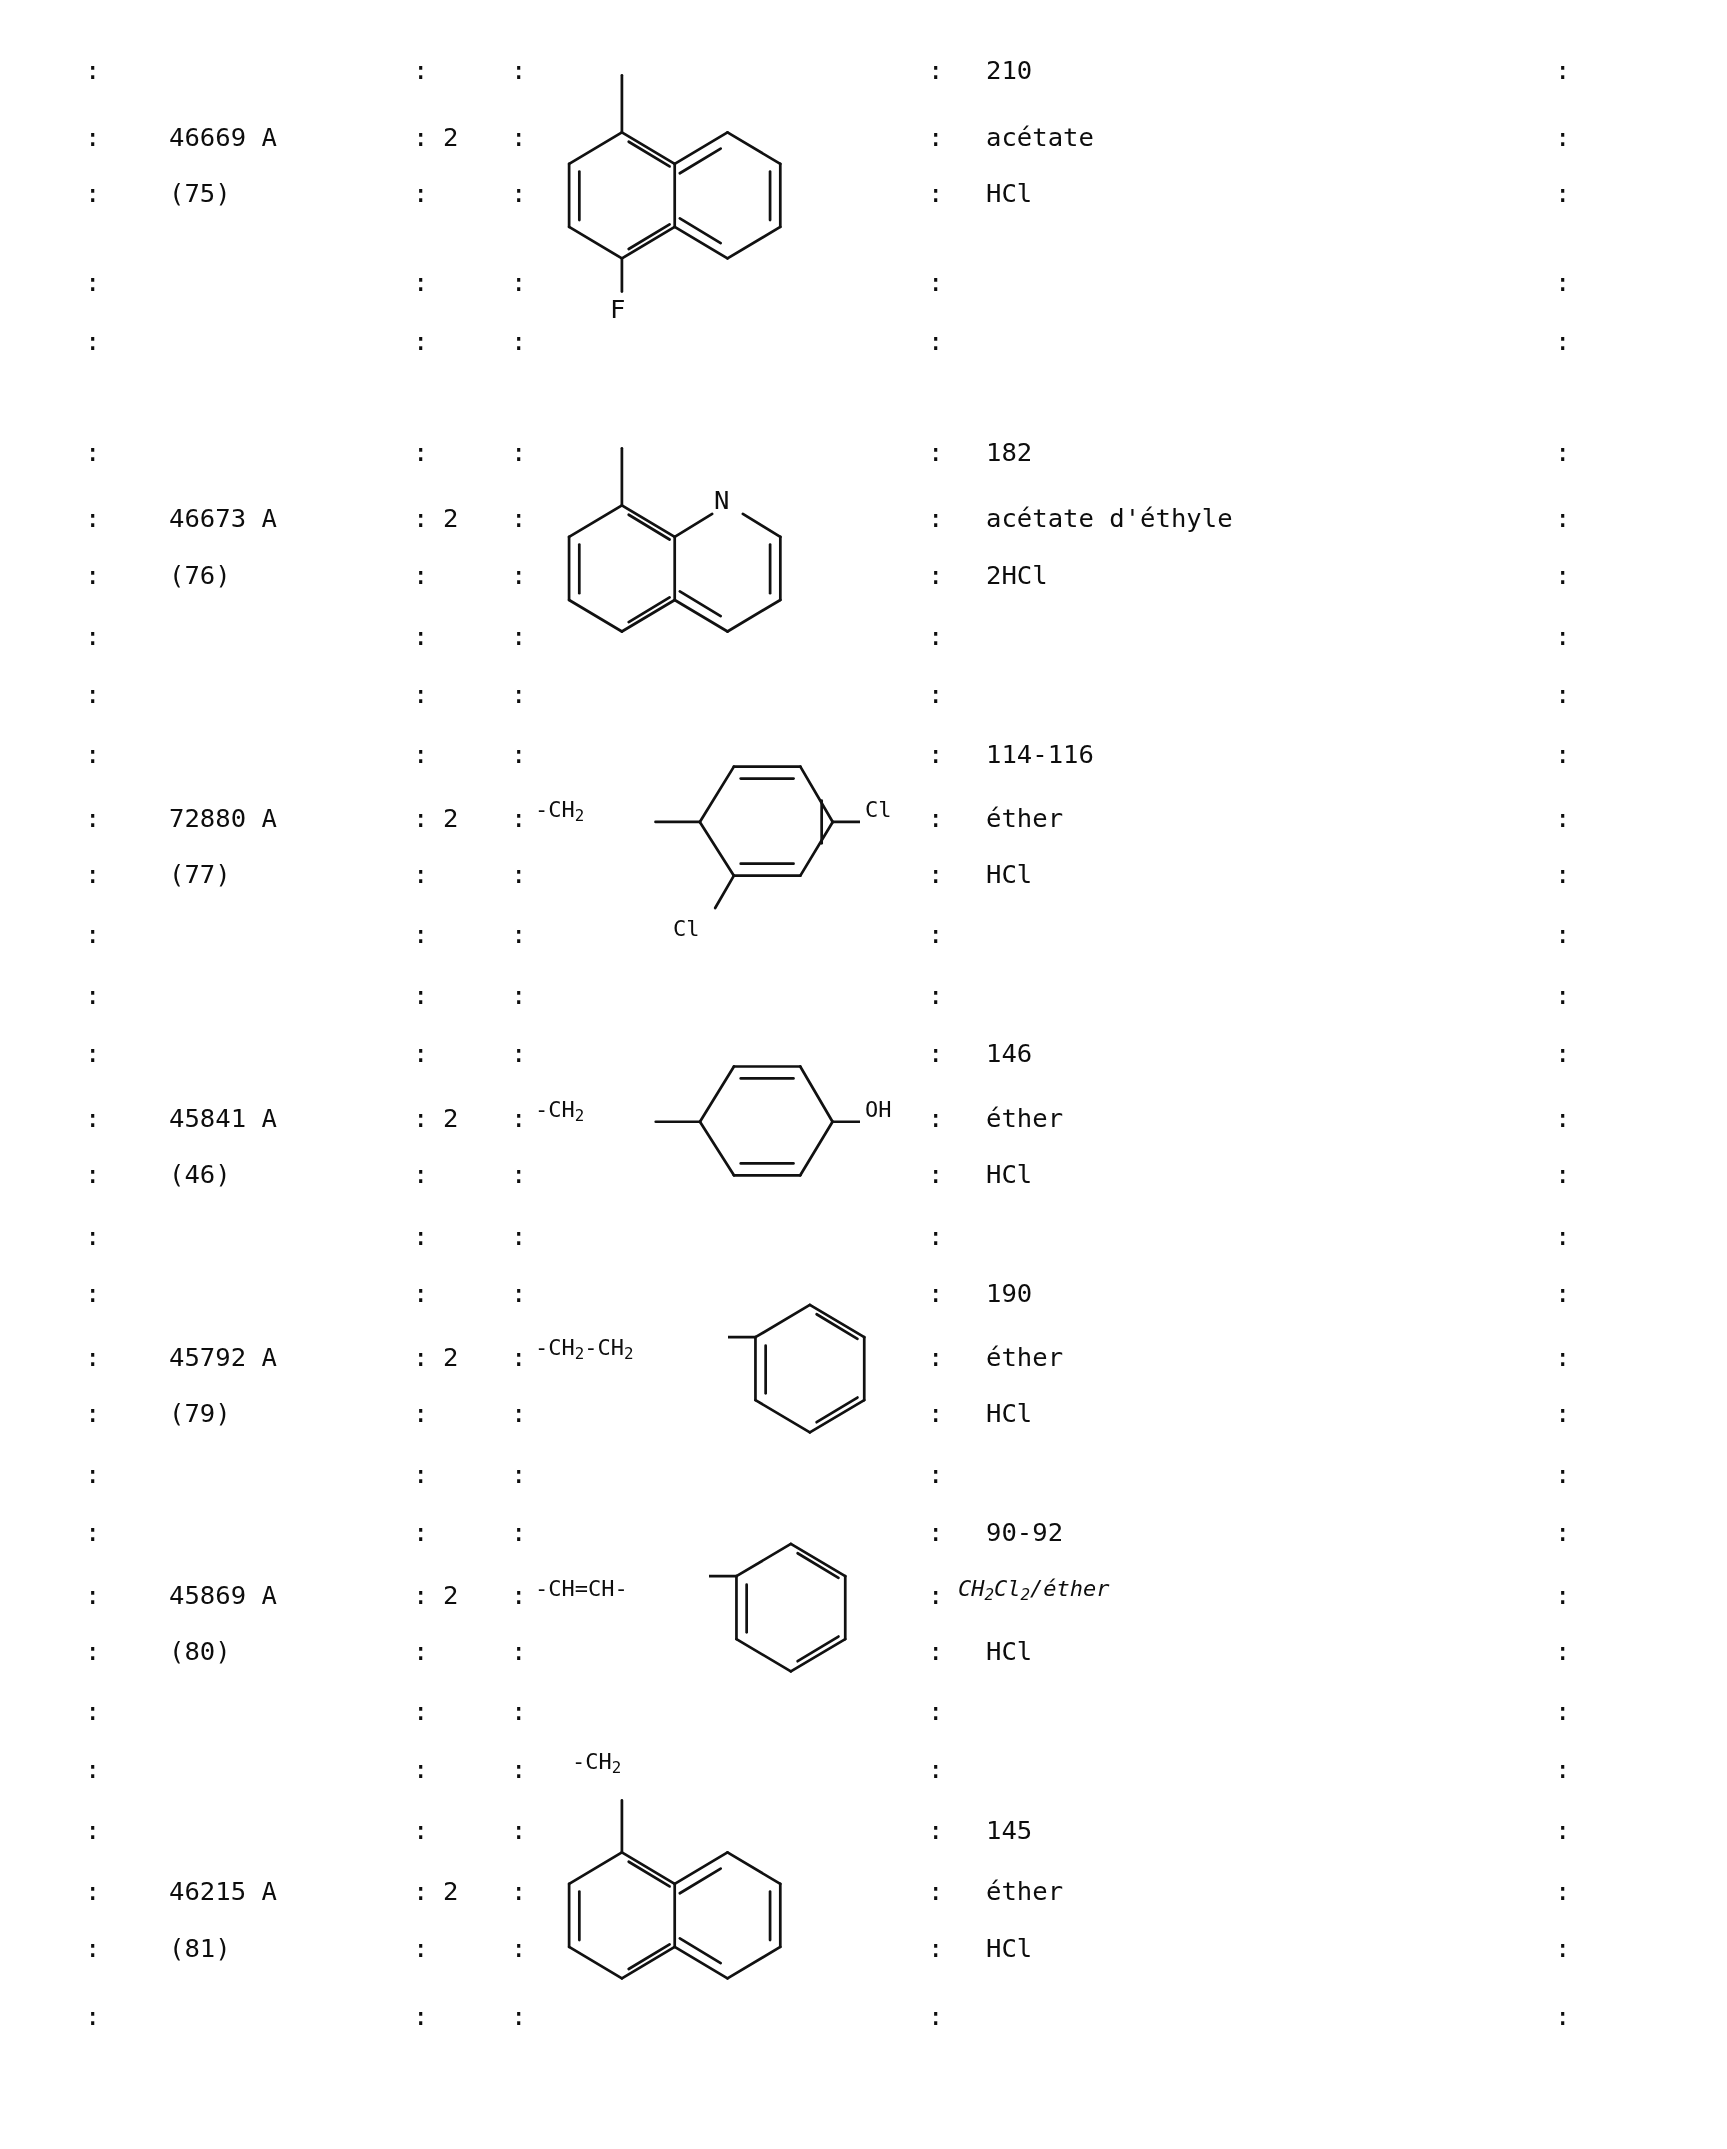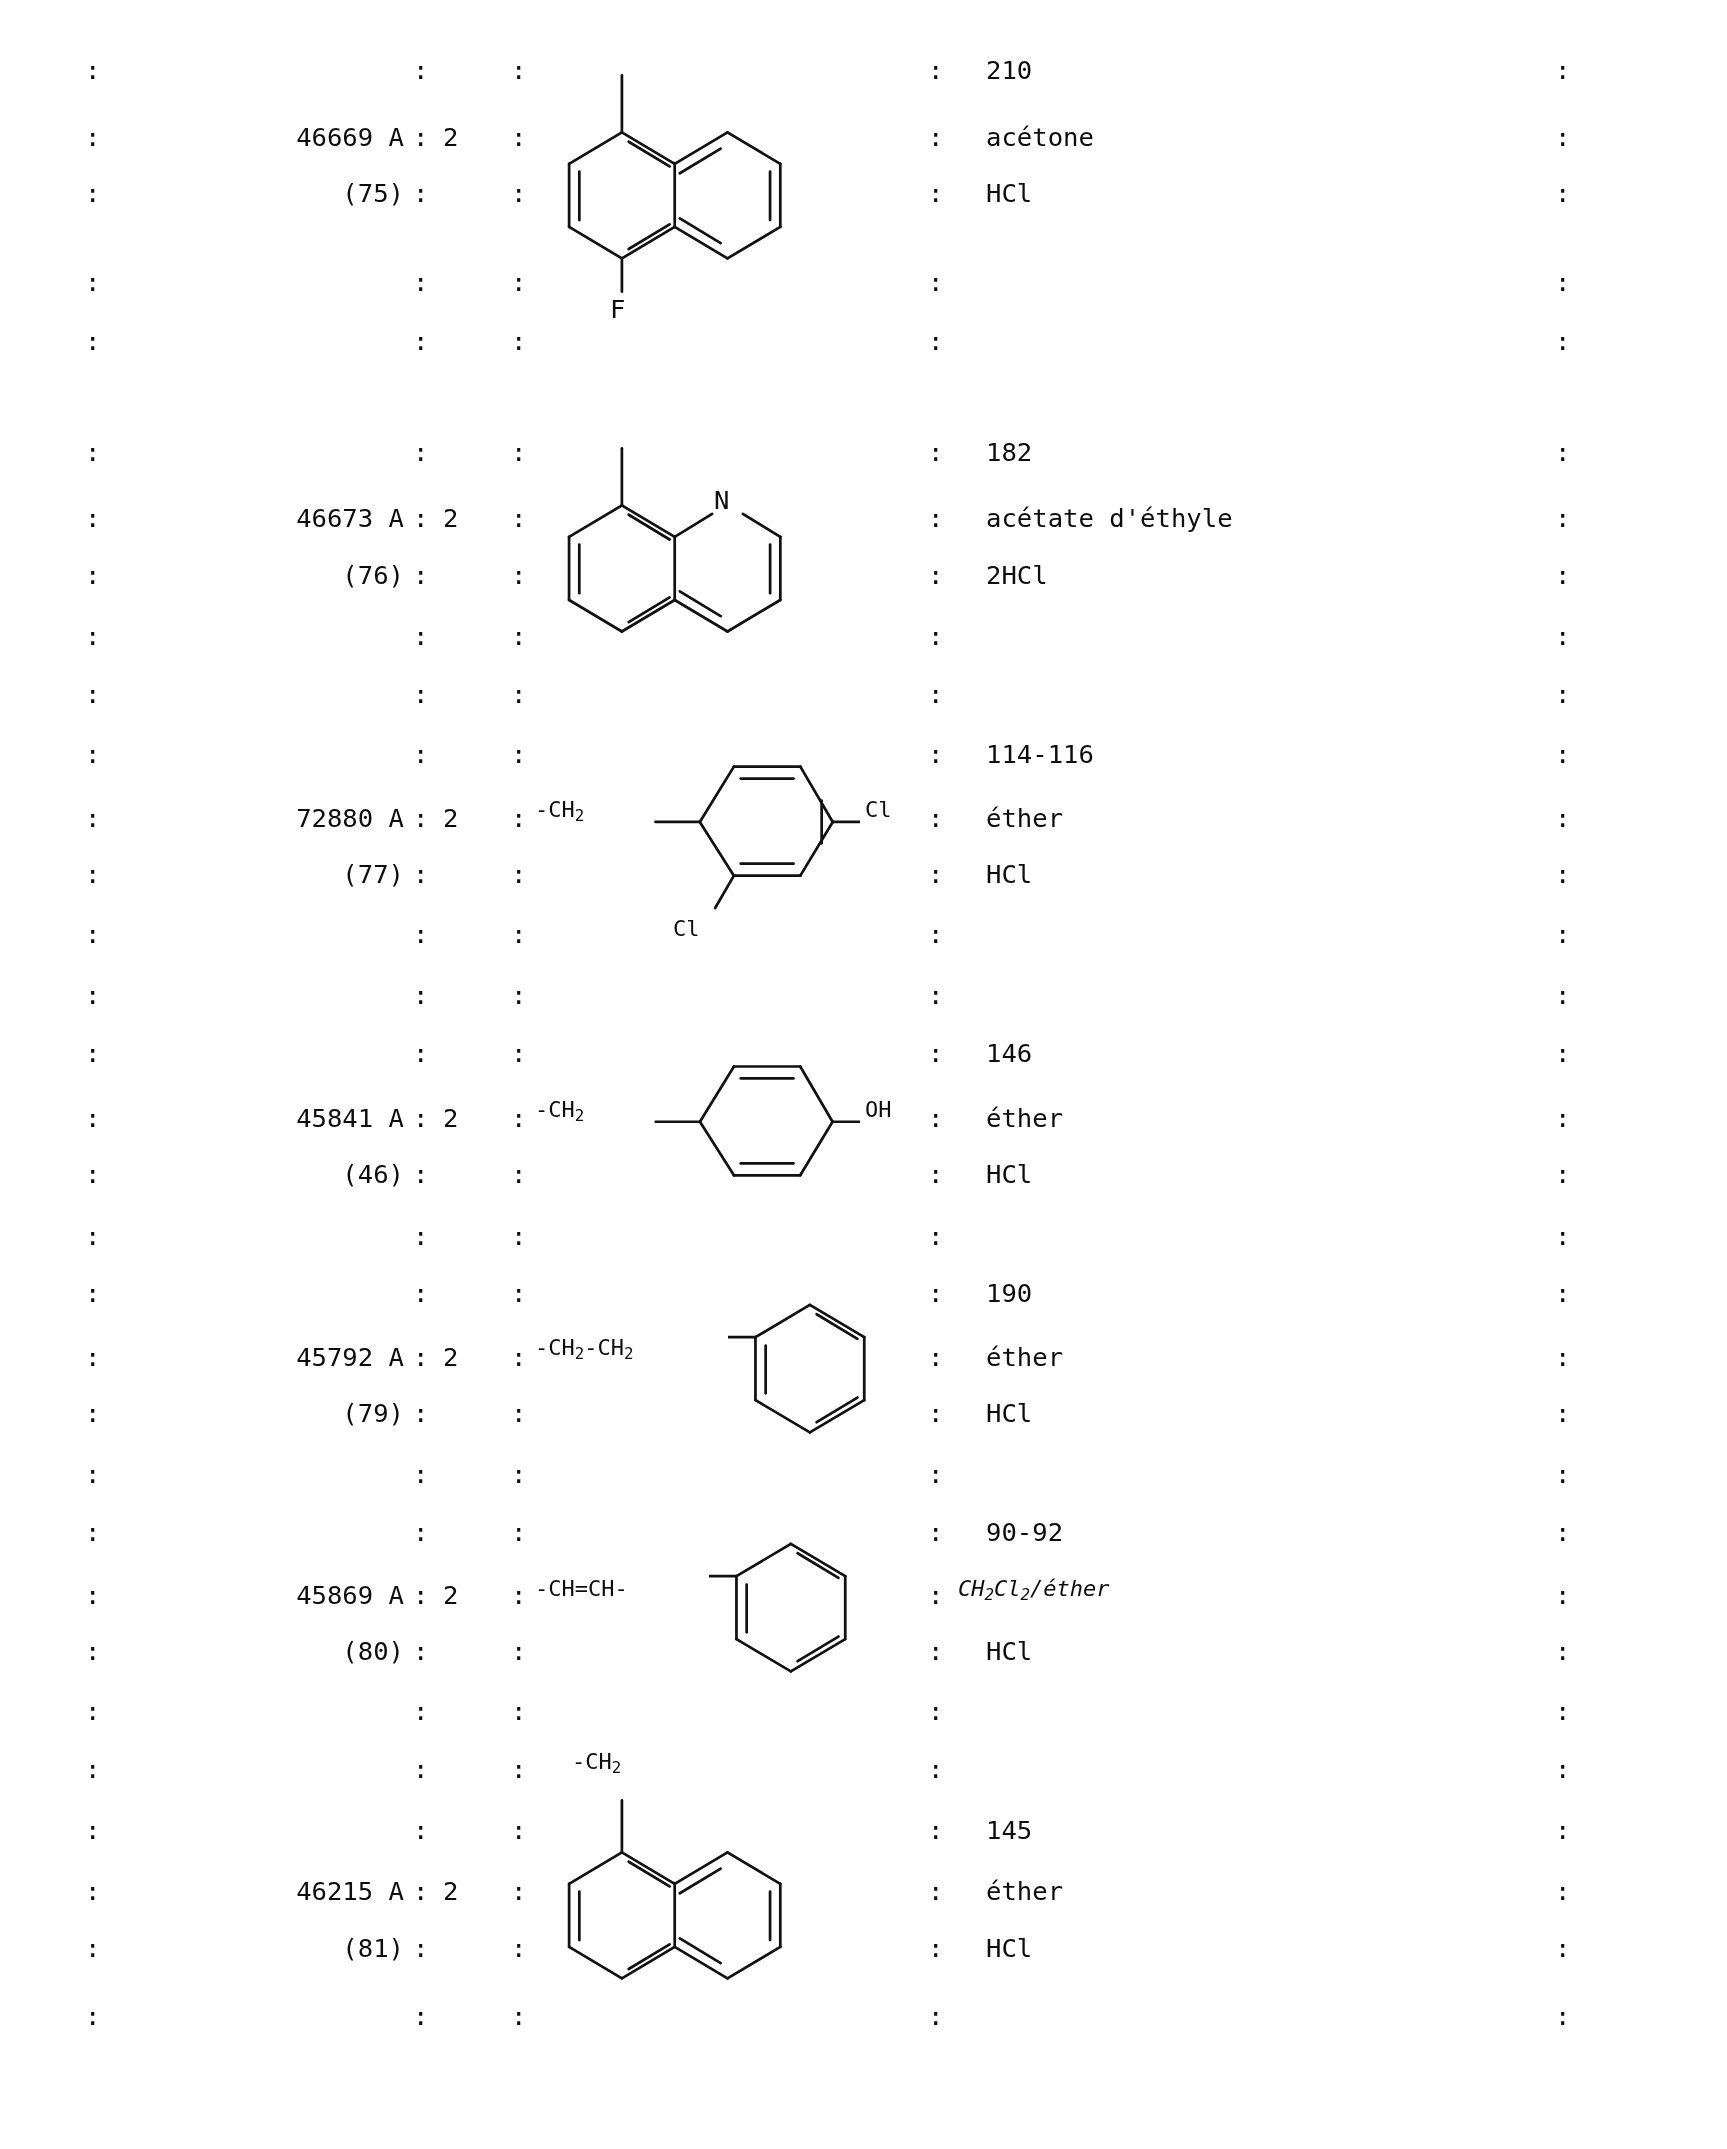--- a/index.html
+++ b/index.html
@@ -40,23 +40,23 @@
   
   .c1 { left: 85px; }  
   .c3 { left: 413px; }      
   .c4 { left: 443px; }      
   .c5 { left: 511px; }      
   .c7 { left: 928px; }     
   .c8 { left: 986px; }     
   .c9 { left: 1555px; }     
 
   .codecell {
-    left: 148px;
+    left: 169px;
     width: 256px;
-    text-align: right;
+    text-align: left;
   }
 
   sub {
     font-size: 0.72em;
     vertical-align: -0.25em;
   }
 
   
   .struct {
     position: absolute;
@@ -83,21 +83,21 @@
     <span class="cell c9">:</span>
   </div>
 
   <div class="row" style="top:111px">
     <span class="cell c1">:</span>
     <span class="cell codecell">46669 A</span>
     <span class="cell c3">:</span>
     <span class="cell c4">2</span>
     <span class="cell c5">:</span>
     <span class="cell c7">:</span>
-    <span class="cell c8">acétone</span>
+    <span class="cell c8">acétate</span>
     <span class="cell c9">:</span>
   </div>
 
   <div class="row" style="top:167px">
     <span class="cell c1">:</span>
     <span class="cell codecell">(75)</span>
     <span class="cell c3">:</span>
     <span class="cell c5">:</span>
     <span class="cell c7">:</span>
     <span class="cell c8">HCl</span>

